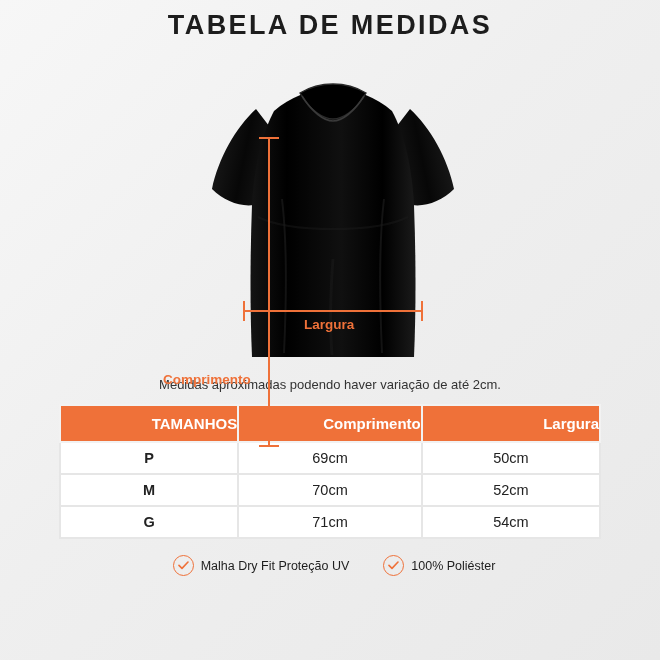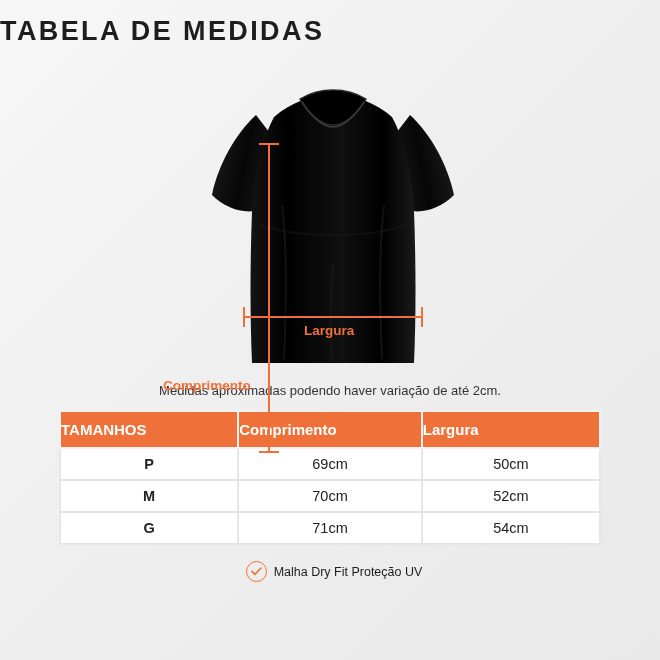--- a/index.html
+++ b/index.html
@@ -16,26 +16,26 @@
   .page {
     position: relative;
     width: 660px;
     height: 660px;
     background: linear-gradient(135deg, #f7f7f7 0%, #efefef 45%, #e9e9e9 100%);
     box-sizing: border-box;
   }
 
   
   .title {
-    text-align: left;
+    text-align: center;
     font-size: 27px;
     font-weight: bold;
     letter-spacing: 2.4px;
     color: #1d1d1d;
-    padding-top: 16px;
+    padding-top: 10px;
     font-family: "Liberation Sans", sans-serif;
   }
 
   
   .shirt-area {
     position: relative;
     width: 660px;
     height: 330px;
     margin-top: 4px;
   }
@@ -105,21 +105,21 @@
     border-collapse: collapse;
     table-layout: fixed;
   }
   .table th {
     background: #ef7139;
     color: #ffffff;
     font-size: 15px;
     font-weight: bold;
     padding: 9px 0;
     border: 2px solid #f2f2f2;
-    text-align: left;
+    text-align: right;
   }
   .table td {
     background: #ffffff;
     color: #222;
     font-size: 14.5px;
     padding: 7px 0;
     border: 2px solid #e6e6e6;
     text-align: center;
   }
   .table td.size {
@@ -260,15 +260,23 @@
 
   <div class="features">
     <div class="feature">
       <span class="check-circle">
         <svg width="11" height="9" viewBox="0 0 11 9">
             <path d="M1,4.4 L4,7.4 L10,1" fill="none" stroke="#ef7139" stroke-width="1.6" stroke-linecap="round" stroke-linejoin="round"></path>
           </svg>
       </span>
       <span class="feature-label">Malha Dry Fit Proteção UV</span>
     </div>
+    <div class="feature">
+      <span class="check-circle">
+        <svg width="11" height="9" viewBox="0 0 11 9">
+            <path d="M1,4.4 L4,7.4 L10,1" fill="none" stroke="#ef7139" stroke-width="1.6" stroke-linecap="round" stroke-linejoin="round"></path>
+          </svg>
+      </span>
+      <span class="feature-label">100% Poliéster</span>
+    </div>
   </div>
 
 </div>
 
 </body></html>

